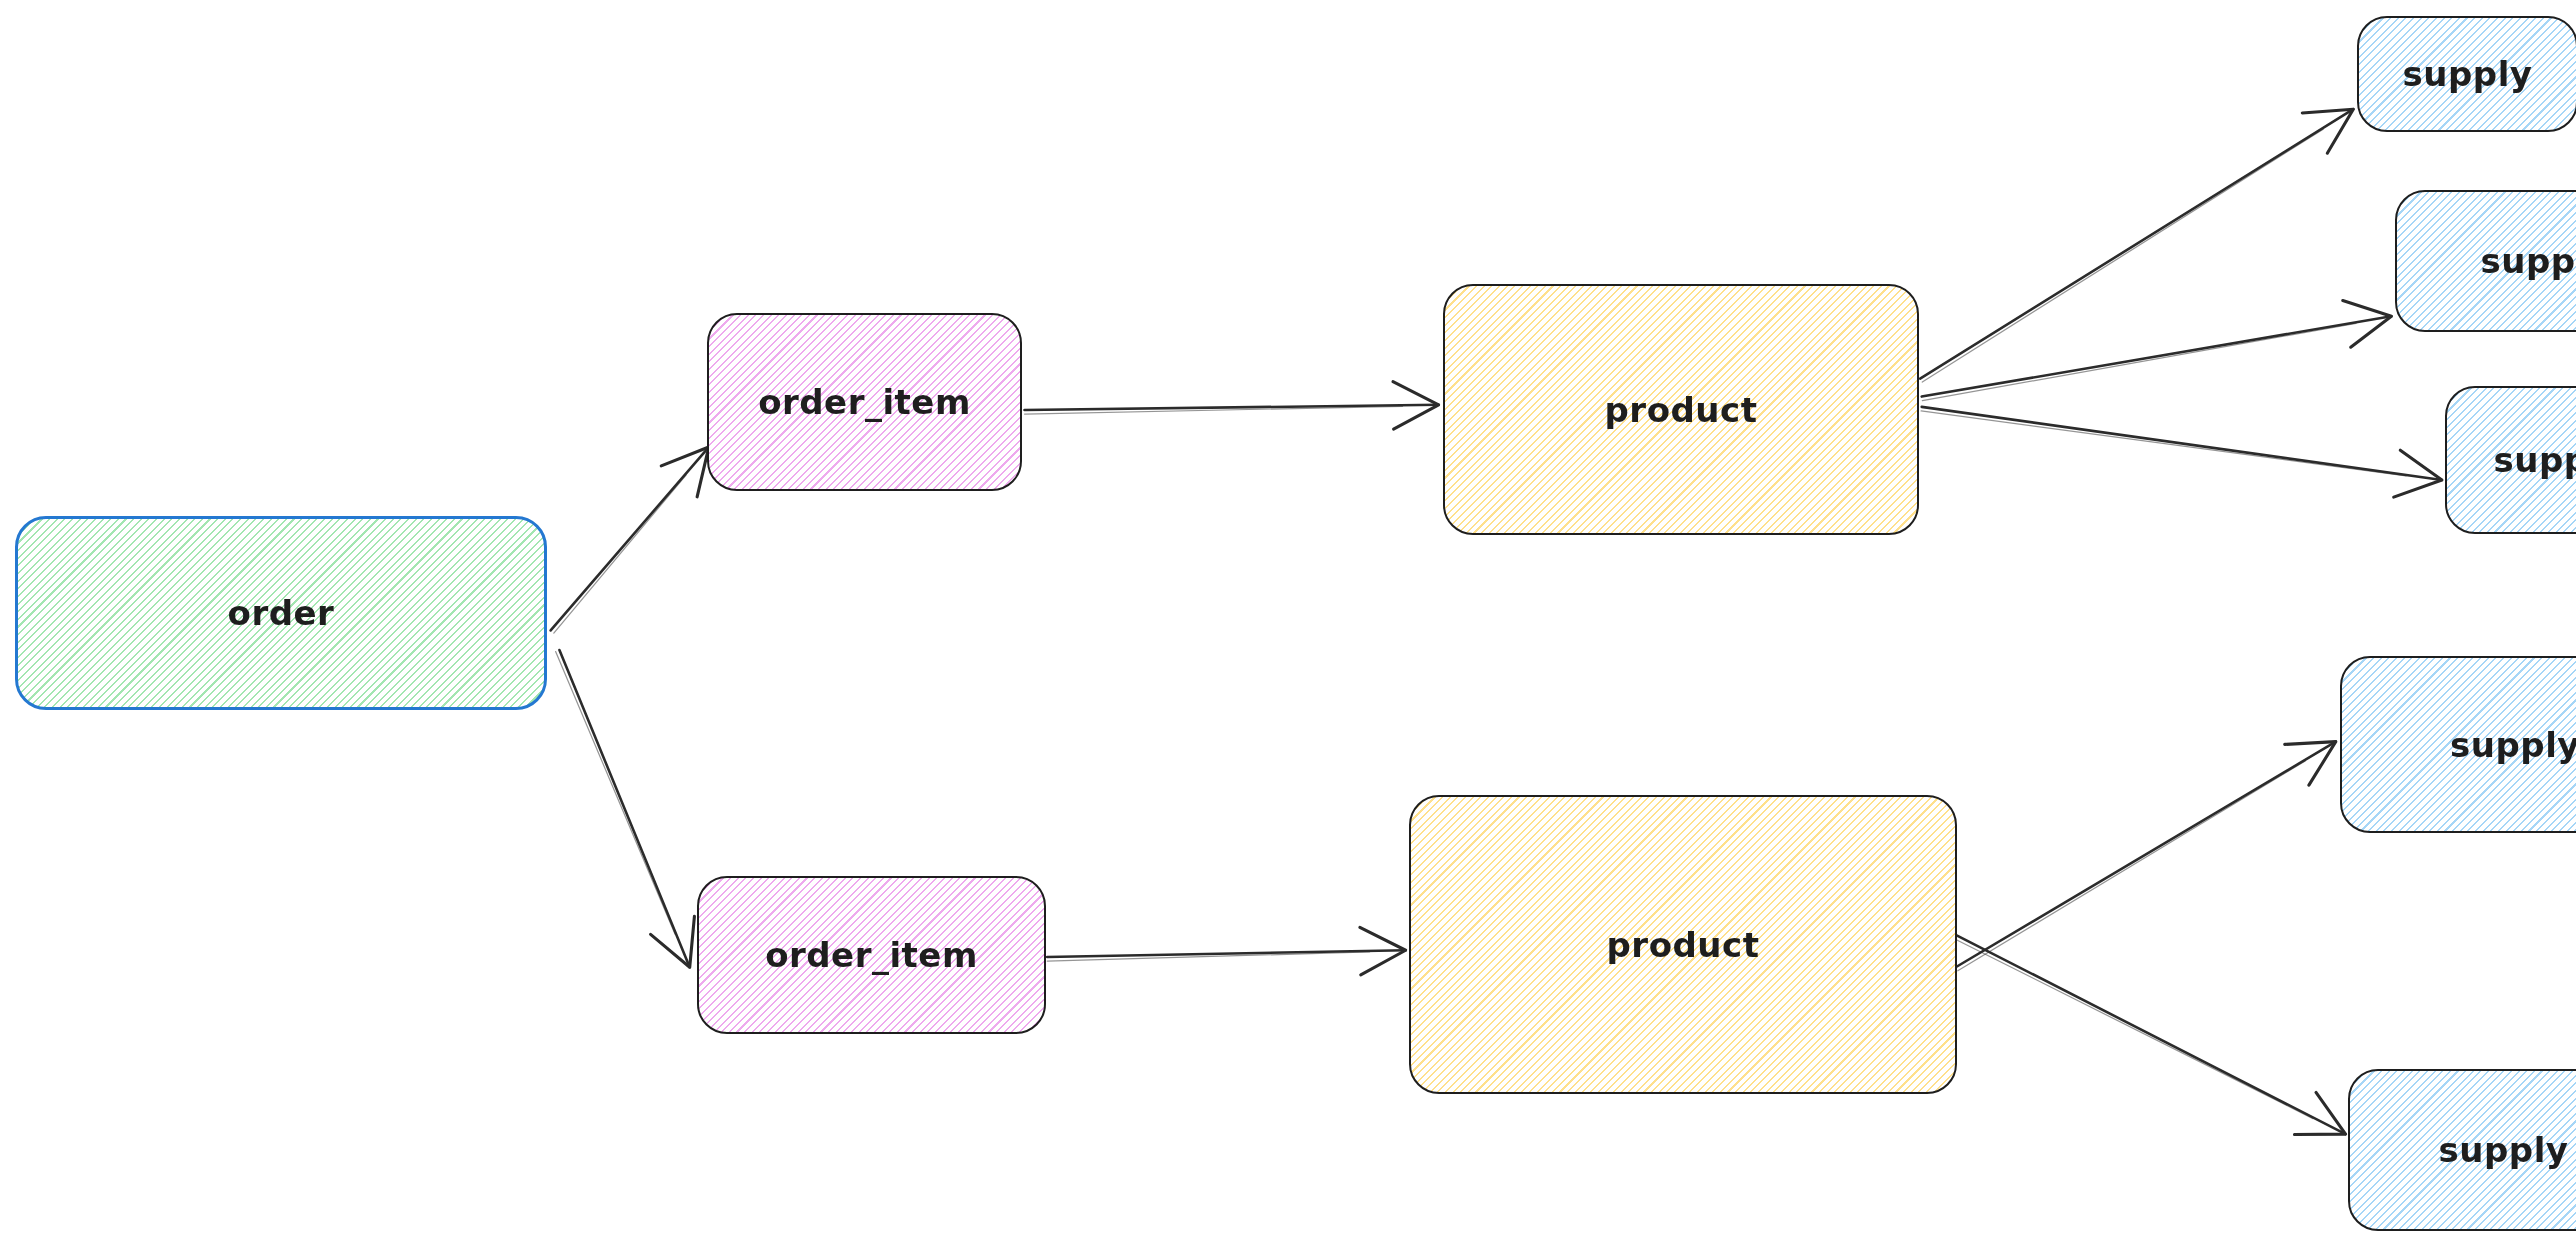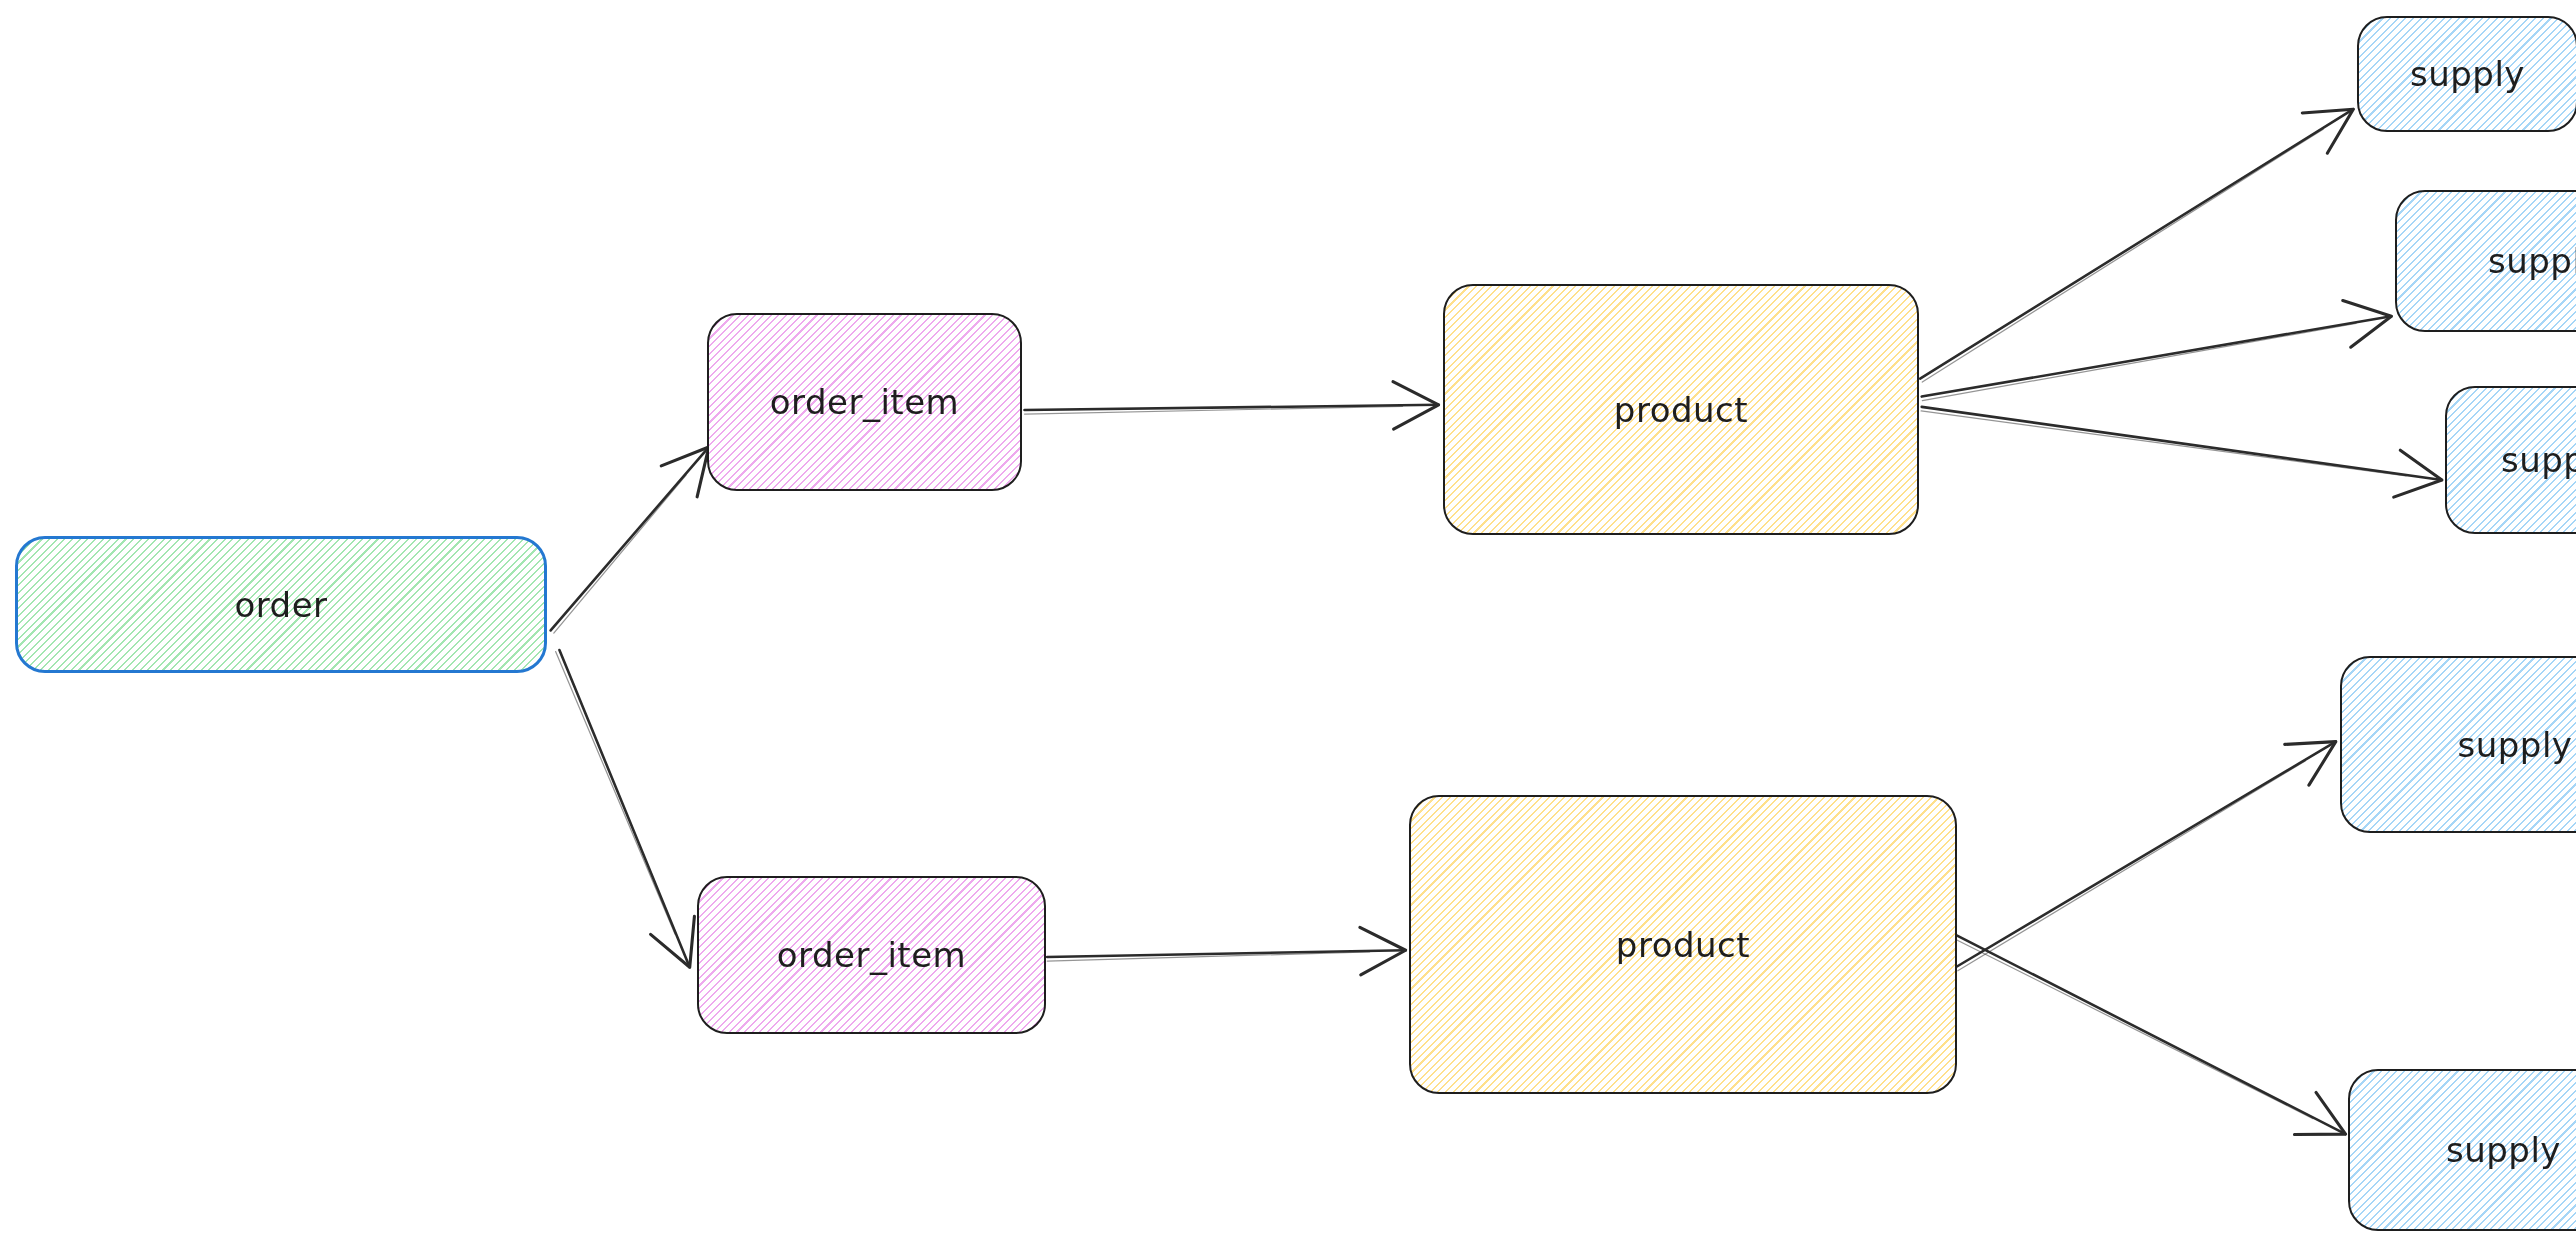--- a/index.html
+++ b/index.html
@@ -25,21 +25,21 @@
     align-items: center;
     justify-content: center;
     border-style: solid;
     border-radius: 30px;
     background-color: #ffffff;
   }
 
   .node .label {
     font-family: "DejaVu Sans", sans-serif;
     font-size: 34px;
-    font-weight: 400;
+    font-weight: 700;
     letter-spacing: 0.5px;
     color: #1e1e1e;
     white-space: nowrap;
   }
 
   .edge-sketch {
     fill: none;
     stroke-width: 2.4;
     stroke-linecap: round;
     opacity: 0.5;
@@ -94,21 +94,21 @@
           <line x1="3800.1" y1="1884.9" x2="4474.8" y2="1477.4" class="edge-sketch" stroke="#2b2b2b"></line>
           <line x1="3796" y1="1878" x2="4534" y2="1440" class="edge-line" stroke="#2b2b2b" marker-end="url(#ah)"></line>
         </g>
         <g>
           <line x1="3792.4" y1="1822.1" x2="4489.8" y2="2171.9" class="edge-sketch" stroke="#2b2b2b"></line>
           <line x1="3796" y1="1815" x2="4553" y2="2202" class="edge-line" stroke="#2b2b2b" marker-end="url(#ah)"></line>
         </g>
       </g>
   </svg>
 
-<div class="node" style="left: 15px; top: 536px; width: 532px; height: 137px; border-color: rgb(36, 120, 209); border-width: 3.6px; background-image: repeating-linear-gradient(135deg, rgb(163, 230, 177) 0px, rgb(163, 230, 177) 1.5px, transparent 1.5px, transparent 5.4px);">
+<div class="node" style="left: 15px; top: 516px; width: 532px; height: 194px; border-color: rgb(36, 120, 209); border-width: 3.6px; background-image: repeating-linear-gradient(135deg, rgb(163, 230, 177) 0px, rgb(163, 230, 177) 1.5px, transparent 1.5px, transparent 5.4px); border-radius: 31px;">
       <span class="label" style="color: rgb(30, 30, 30);">order</span>
     </div>
     <div class="node" style="left: 707px; top: 313px; width: 315px; height: 178px; border-color: rgb(30, 30, 30); border-width: 2.6px; background-image: repeating-linear-gradient(135deg, rgb(238, 170, 238) 0px, rgb(238, 170, 238) 1.5px, transparent 1.5px, transparent 5.4px);">
       <span class="label" style="color: rgb(30, 30, 30);">order_item</span>
     </div>
     <div class="node" style="left: 697px; top: 876px; width: 349px; height: 158px; border-color: rgb(30, 30, 30); border-width: 2.6px; background-image: repeating-linear-gradient(135deg, rgb(238, 170, 238) 0px, rgb(238, 170, 238) 1.5px, transparent 1.5px, transparent 5.4px);">
       <span class="label" style="color: rgb(30, 30, 30);">order_item</span>
     </div>
     <div class="node" style="left: 1443px; top: 284px; width: 476px; height: 251px; border-color: rgb(30, 30, 30); border-width: 2.6px; background-image: repeating-linear-gradient(135deg, rgb(255, 224, 140) 0px, rgb(255, 224, 140) 1.5px, transparent 1.5px, transparent 5.4px);">
       <span class="label" style="color: rgb(30, 30, 30);">product</span>

